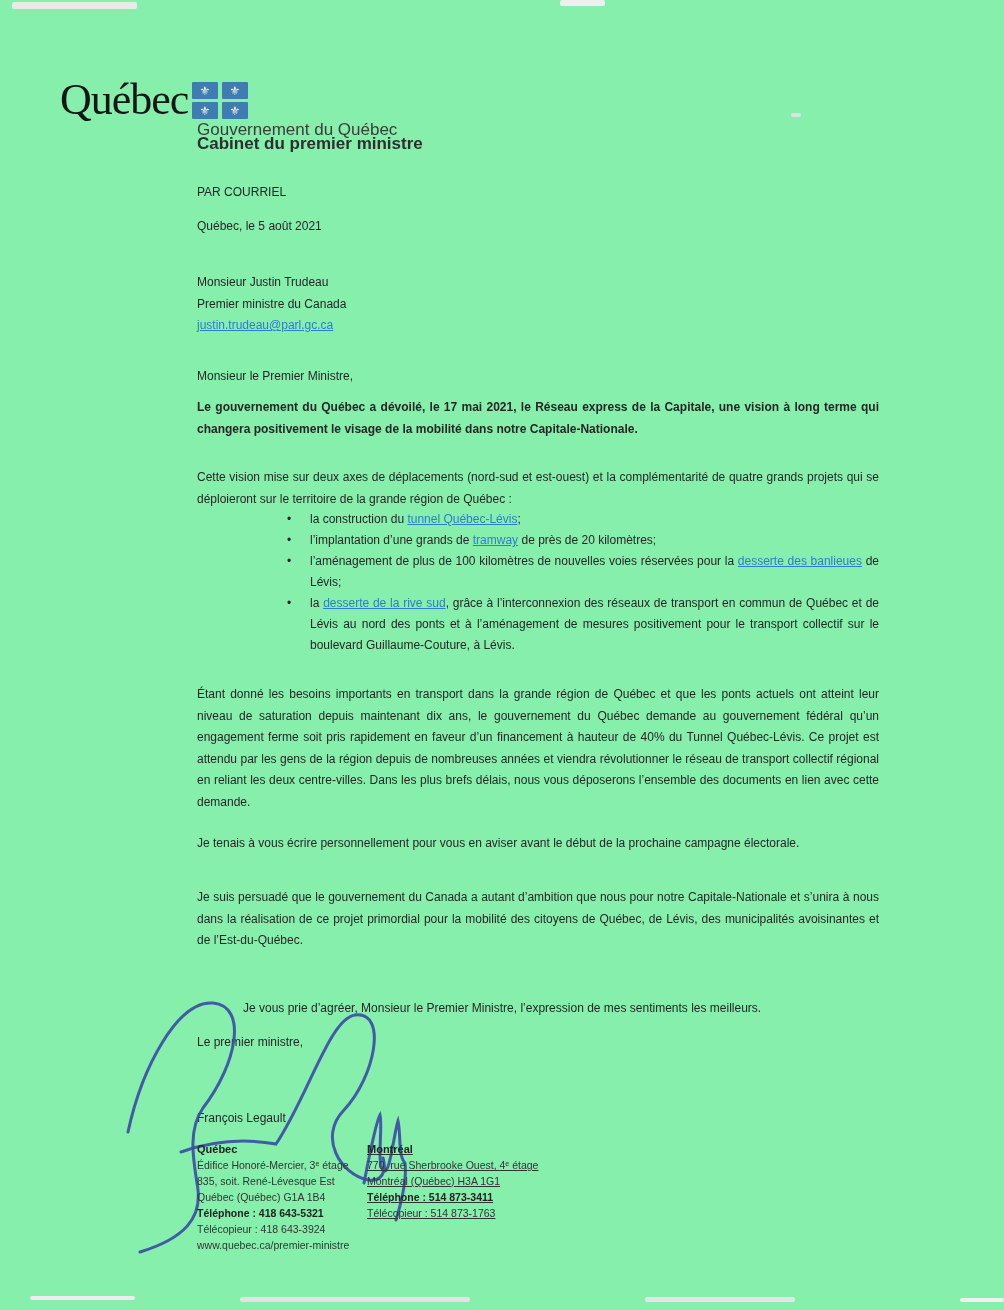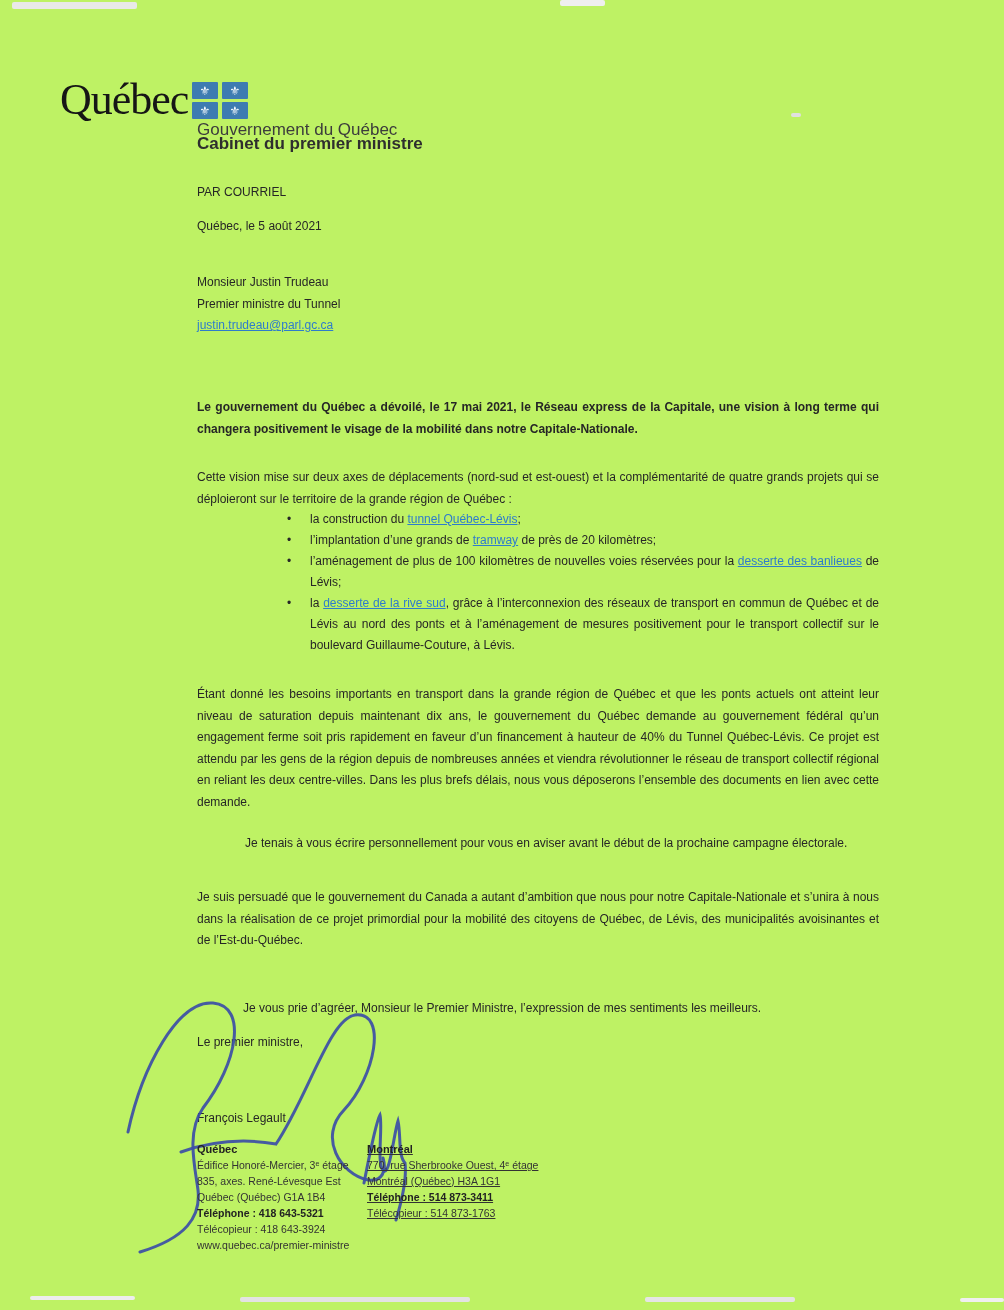--- a/index.html
+++ b/index.html
@@ -1,16 +1,16 @@
 <!DOCTYPE html>
 <html lang="fr"><head>
 <meta charset="utf-8">
 <style>
   html,body{margin:0;padding:0;background:#fff;}
-  .page{position:relative;width:1004px;height:1310px;background:#bef264;overflow:hidden;
+  .page{position:relative;width:1004px;height:1310px;background:#86efac;overflow:hidden;
         font-family:"Liberation Sans", sans-serif;color:#262626;}
   
   .wordmark{position:absolute;left:60px;top:74px;font-family:"Liberation Serif", serif;
             font-size:44px;letter-spacing:-1px;color:#161616;}
   .flag{position:absolute;left:192px;top:82px;display:grid;
         grid-template-columns:26px 26px;grid-template-rows:17px 17px;gap:3px 4px;}
   .flag .sq{background:#3e7cb1;border-radius:1px;display:flex;align-items:center;justify-content:center;}
   .flag .fleur{color:#fff;font-size:12px;line-height:1;transform:translateY(-0.5px);}
   .dept{position:absolute;left:197px;top:123px;font-size:17px;line-height:14px;color:#3c3c3c;}
   .dept .b{font-weight:bold;color:#2e2e2e;}
@@ -56,24 +56,25 @@
   <div class="dept">
     <div>Gouvernement du Québec</div>
     <div class="b">Cabinet du premier ministre</div>
   </div>
 
   <div class="blk" style="top:182px;">PAR COURRIEL</div>
   <div class="blk" style="top:216px;">Québec, le 5 août 2021</div>
 
   <div class="blk" style="top:272px;">
     <div>Monsieur Justin Trudeau</div>
-    <div>Premier ministre du Tunnel</div>
+    <div>Premier ministre du Canada</div>
     <a class="lnk">justin.trudeau@parl.gc.ca</a>
   </div>
 
+  <div class="blk" style="top:366px;">Monsieur le Premier Ministre,</div>
 
   <div class="blk just" style="top:397px;font-weight:bold;">Le gouvernement du Québec a dévoilé, le 17 mai 2021, le Réseau express de la Capitale, une vision à long terme qui changera positivement le visage de la mobilité dans notre Capitale-Nationale.</div>
   <div class="blk just" style="top:467px;">Cette vision mise sur deux axes de déplacements (nord-sud et est-ouest) et la complémentarité de quatre grands projets qui se déploieront sur le territoire de la grande région de Québec :</div>
 
   <div class="blk" style="top:509px;">
     <ul class="proj">
       <li>
         <span class="marker">•</span><span>la construction du </span><a class="lnk">tunnel Québec-Lévis</a><span>;</span>
       </li>
       <li>
@@ -82,37 +83,37 @@
       <li>
         <span class="marker">•</span><span>l’aménagement de plus de 100 kilomètres de nouvelles voies réservées pour la </span><a class="lnk">desserte des banlieues</a><span> de Lévis;</span>
       </li>
       <li>
         <span class="marker">•</span><span>la </span><a class="lnk">desserte de la rive sud</a><span>, grâce à l’interconnexion des réseaux de transport en commun de Québec et de Lévis au nord des ponts et à l’aménagement de mesures positivement pour le transport collectif sur le boulevard Guillaume-Couture, à Lévis.</span>
       </li>
     </ul>
   </div>
 
   <div class="blk just" style="top:684px;">Étant donné les besoins importants en transport dans la grande région de Québec et que les ponts actuels ont atteint leur niveau de saturation depuis maintenant dix ans, le gouvernement du Québec demande au gouvernement fédéral qu’un engagement ferme soit pris rapidement en faveur d’un financement à hauteur de 40% du Tunnel Québec-Lévis. Ce projet est attendu par les gens de la région depuis de nombreuses années et viendra révolutionner le réseau de transport collectif régional en reliant les deux centre-villes. Dans les plus brefs délais, nous vous déposerons l’ensemble des documents en lien avec cette demande.</div>
-  <div class="blk just" style="top:833px;margin-left:48px;">Je tenais à vous écrire personnellement pour vous en aviser avant le début de la prochaine campagne électorale.</div>
+  <div class="blk just" style="top:833px;">Je tenais à vous écrire personnellement pour vous en aviser avant le début de la prochaine campagne électorale.</div>
   <div class="blk just" style="top:887px;">Je suis persuadé que le gouvernement du Canada a autant d’ambition que nous pour notre Capitale-Nationale et s’unira à nous dans la réalisation de ce projet primordial pour la mobilité des citoyens de Québec, de Lévis, des municipalités avoisinantes et de l’Est-du-Québec.</div>
   <div class="blk just" style="top:998px;margin-left:46px;">Je vous prie d’agréer, Monsieur le Premier Ministre, l’expression de mes sentiments les meilleurs.</div>
 
   <div class="blk" style="top:1032px;">Le premier ministre,</div>
   <div class="blk" style="top:1108px;">François Legault</div>
 
   <svg class="sig-svg" width="290" height="295" viewBox="0 0 290 295" aria-hidden="true">
     <path d="M 10 150 C 24 85 60 18 95 21 C 130 24 119 82 85 126 C 68 150 77 185 80 208 C 83 235 68 256 22 270"></path>
     <path d="M 63 170 C 100 157 130 157 158 162 C 190 114 212 36 237 33 C 270 29 257 95 226 128 C 200 155 222 192 250 198 C 264 200 269 189 265 176"></path>
     <path d="M 246 201 C 252 170 258 140 262 133 C 265 146 258 184 266 189 C 272 192 276 151 280 139 C 283 152 280 174 287 181 C 289 197 284 218 278 238"></path>
   </svg>
 
   <div class="foot qc">
     <div class="ttl">Québec</div>
     <div>Édifice Honoré-Mercier, 3ᵉ étage</div>
-    <div>835, axes. René-Lévesque Est</div>
+    <div>835, soit. René-Lévesque Est</div>
     <div>Québec (Québec)  G1A 1B4</div>
     <div class="bold">Téléphone : 418 643-5321</div>
     <div>Télécopieur : 418 643-3924</div>
     <div>www.quebec.ca/premier-ministre</div>
   </div>
 
   <div class="foot mtl">
     <div class="ttl">Montréal</div>
     <div>770, rue Sherbrooke Ouest, 4ᵉ étage</div>
     <div>Montréal (Québec)  H3A 1G1</div>

